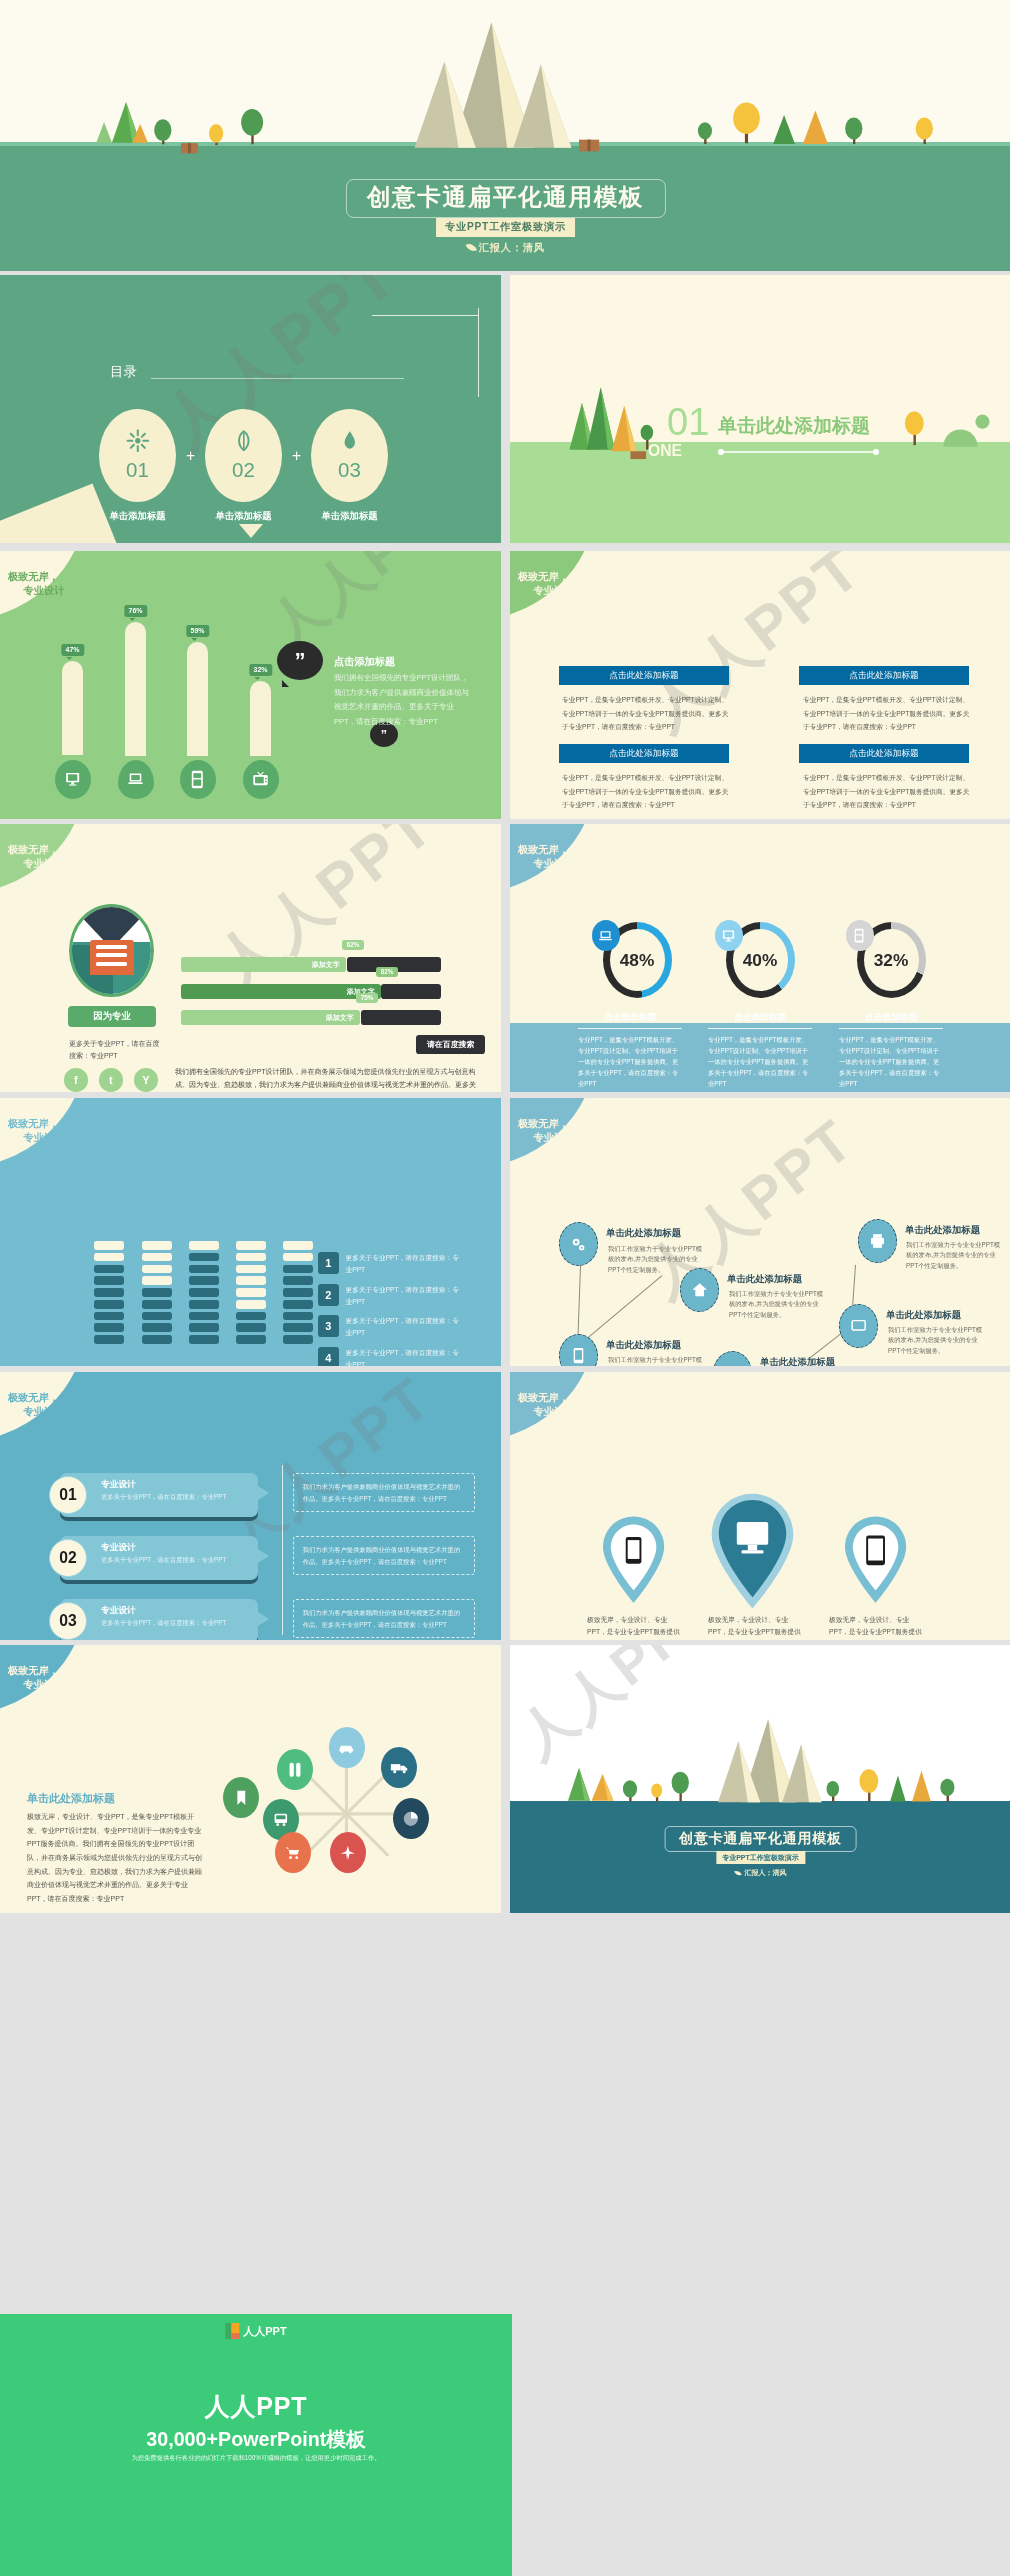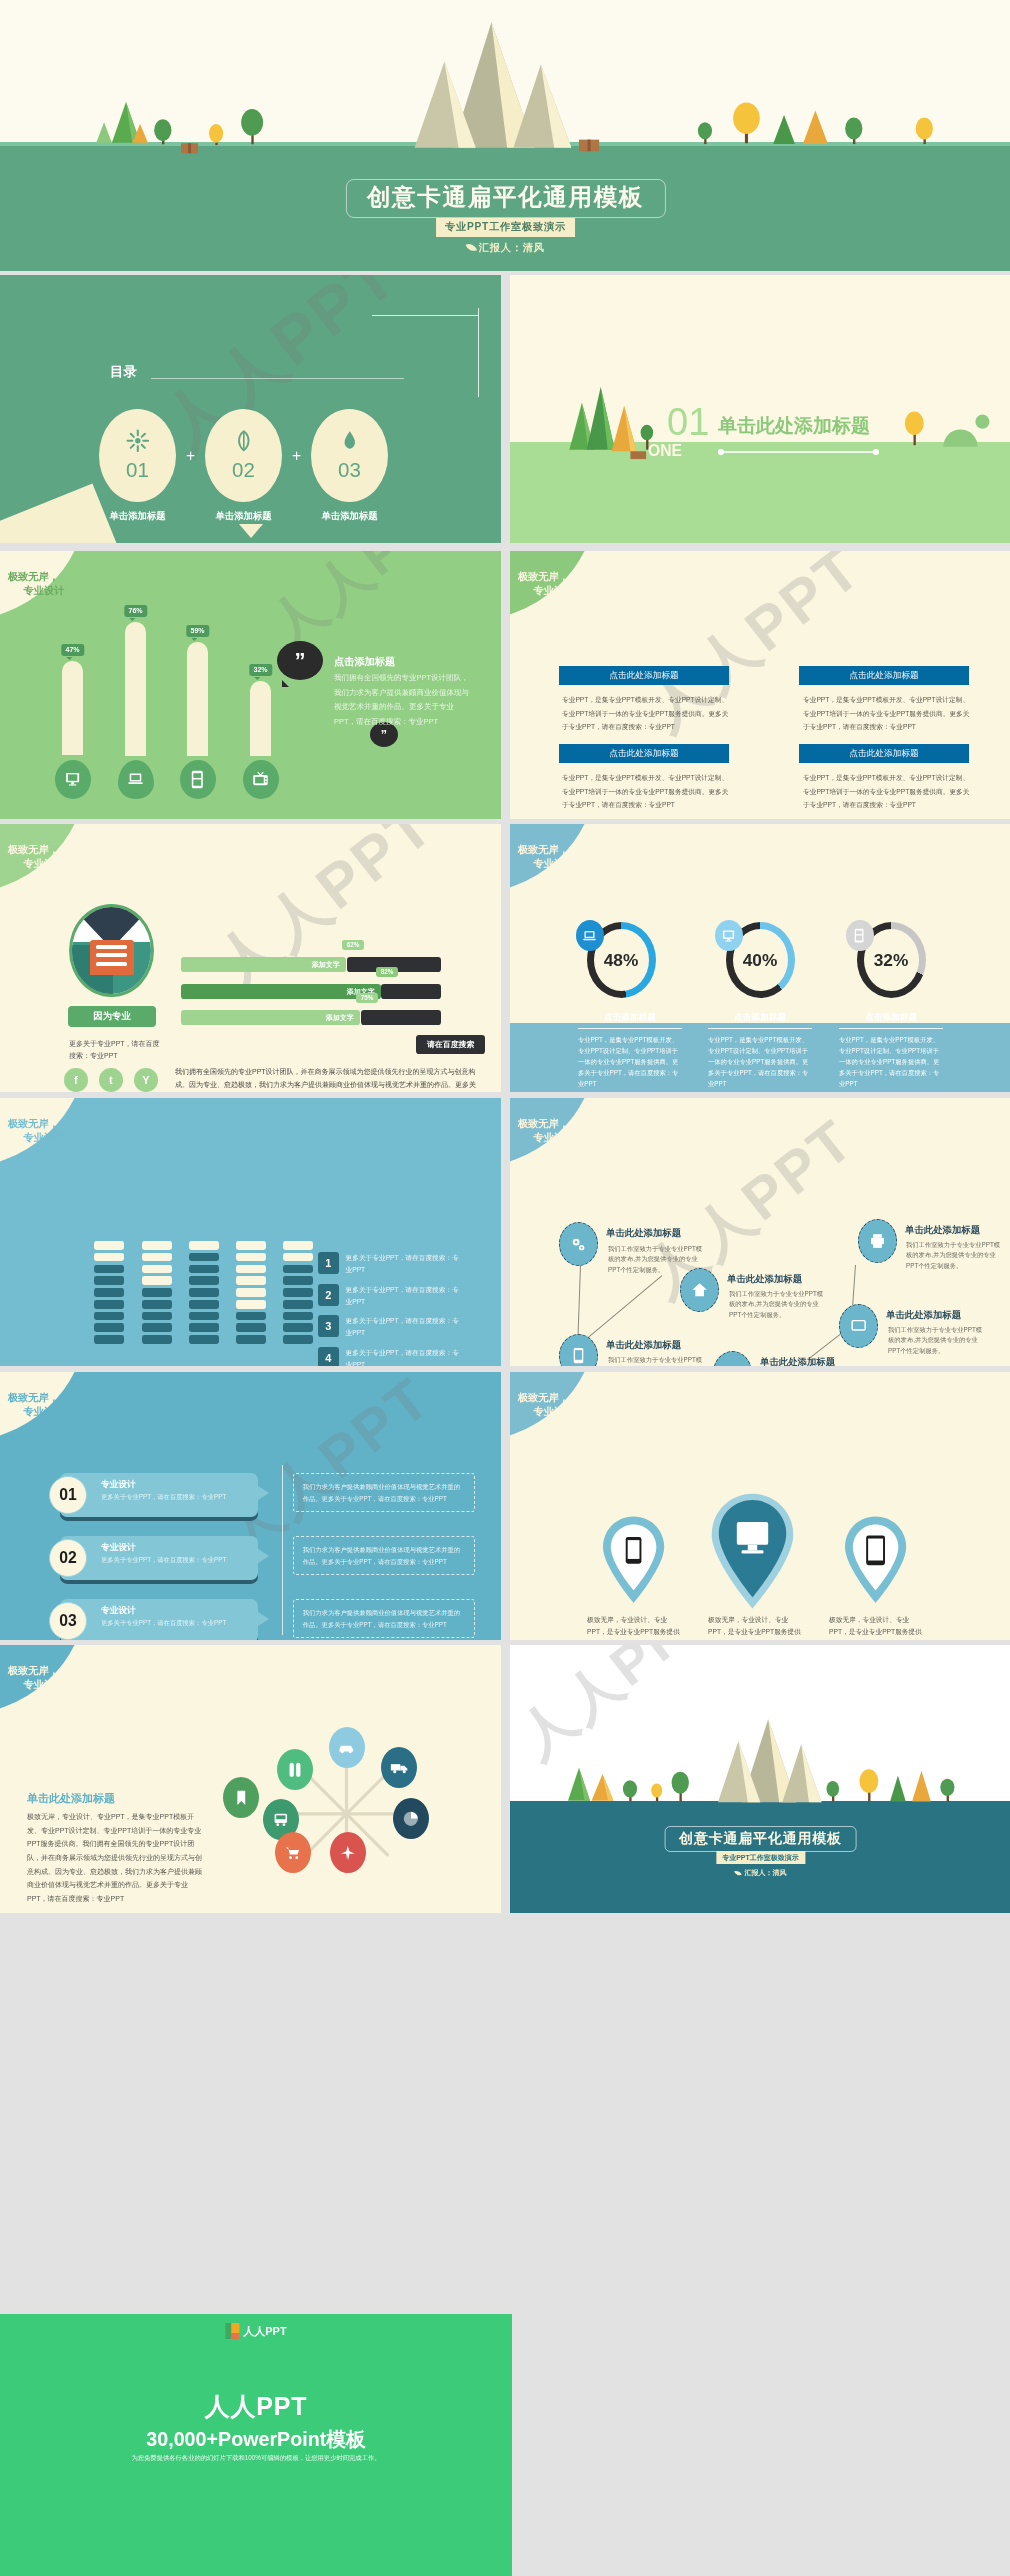--- a/index.html
+++ b/index.html
@@ -48,21 +48,21 @@
   
   .badge-circle {
     position:absolute; left:-46px; top:-49px; width:132px; height:120px;
     border-radius:0 0 100% 0; background:#fbf6e0;
   }
   .badge-txt { position:absolute; left:7.9px; top:19px; font-size:10.2px; font-weight:bold; line-height:1.35; }
   .badge-txt .l2 { margin-left:15.7px; display:block; }
 
   
   #toc { background:#5ea583; }
-  .toc-label { position:absolute; left:110px; top:88px; color:#fff; font-weight:bold; font-size:13.4px; }
+  .toc-label { position:absolute; left:110px; top:88px; color:#fff; font-weight:normal; font-size:13.4px; }
   .toc-rule { position:absolute; left:151px; top:103px; width:253px; height:0.8px; background:rgba(255,255,255,.55); }
   .toc-corner-v { position:absolute; right:22px; top:33px; width:0.8px; height:89px; background:rgba(255,255,255,.8); }
   .toc-corner-h { position:absolute; right:22px; top:40px; width:107px; height:0.8px; background:rgba(255,255,255,.8); }
   .toc-items { position:absolute; left:98px; top:134px; display:flex; align-items:flex-start; gap:0; }
   .toc-item { width:79px; text-align:center; }
   .toc-oval { width:77px; height:93px; border-radius:50%; background:#f7f0cf; margin:0 auto;
               display:flex; flex-direction:column; align-items:center; justify-content:center; }
   .toc-num { font-size:20.5px; color:#5ea583; font-weight:300; margin-top:6.3px; }
   .toc-cap { margin-top:7.9px; color:#fff; font-size:9.4px; font-weight:bold; white-space:nowrap;}
   .toc-plus { width:27px; text-align:center; color:#fff; font-size:15.7px; line-height:93px; }
@@ -510,21 +510,21 @@
       <div class="s4l-foot">我们拥有全国领先的专业PPT设计团队，并在商务展示领域为您提供领先行业的呈现方式与创意构成。因为专业、愈趋极致，我们力求为客户提供兼顾商业价值体现与视觉艺术并重的作品。更多关于专业PPT，请在百度搜索：专业PPT</div>
     </div>
 
     <div class="slide half r" id="s4r">
       <div class="s4r-badge"></div>
       <div class="badge-txt" style="color:#fbf6e0">
         <span>极致无岸，</span>
         <span class="l2">专业设计</span>
       </div>
 
-      <div class="donut-wrap" style="left:64px">
+      <div class="donut-wrap" style="left:80px">
         <div class="donut" style="background:conic-gradient(#29a7e0 0% 48%, #2b2b2b 48% 100%)">
           <div class="donut-inner">48%</div>
           <div class="donut-ic" style="background:#1e8fd0">
             <svg width="15" height="15" viewBox="0 0 24 24" fill="#fff">
                 <rect x="4" y="5" width="16" height="11" rx="1"></rect>
                 <rect x="6" y="7" width="12" height="7" fill="#1e8fd0"></rect>
                 <rect x="2" y="17" width="20" height="2.4" rx="1"></rect>
               </svg>
           </div>
         </div>

